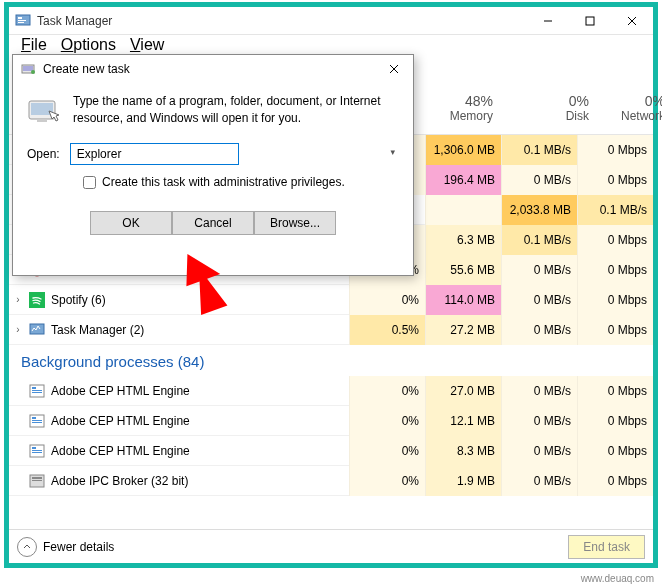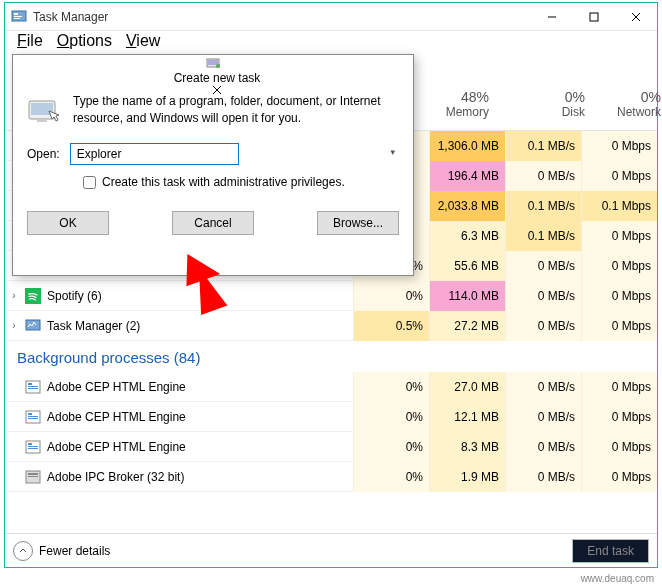--- a/index.html
+++ b/index.html
@@ -1,19 +1,19 @@
 <!DOCTYPE html>
 <html><head>
 <meta charset="utf-8">
 <style>
 * { box-sizing: border-box; margin: 0; padding: 0; font-family: "Segoe UI", Tahoma, sans-serif; }
 body { width: 662px; height: 588px; background: #fff; position: relative; overflow: hidden; font-size: 12px; }
 
 
-.main-window { position: absolute; left: 4px; top: 2px; width: 654px; height: 566px; border: 1px solid #14b8a6; background: #fff; }
+.main-window { position: absolute; left: 4px; top: 2px; width: 654px; height: 566px; border: 5px solid #14b8a6; background: #fff; }
 .titlebar { height: 28px; display: flex; align-items: center; padding-left: 6px; border-bottom: 1px solid #e5e5e5; }
 .titlebar .app-icon { width: 16px; height: 16px; margin-right: 6px; }
 .titlebar .title { flex: 1; font-size: 12px; color: #333; }
 .win-controls { display: flex; }
 .win-controls .btn { width: 42px; height: 28px; display: flex; align-items: center; justify-content: center; color: #333; font-size: 12px; }
 .win-controls .btn svg { width: 10px; height: 10px; }
 
 
 .menubar { height: 20px; display: flex; align-items: center; padding-left: 6px; gap: 2px; font-size: 16px; color: #000; }
 .menubar span { padding: 2px 6px; }
@@ -44,40 +44,40 @@
 .cell.disk.h { background: #ffe9a8; }
 .cell.net { background: #fff9e6; }
 .cell.net.h { background: #ffe9a8; }
 
 .section-header { font-size: 15px; color: #1a5fb4; padding: 8px 0 6px 12px; }
 
 
 .footer { position: absolute; left: 0; right: 0; bottom: 0; height: 34px; border-top: 1px solid #dcdcdc; display: flex; align-items: center; padding: 0 8px; gap: 32px; }
 .fewer { display: flex; align-items: center; gap: 6px; font-size: 12px; color: #000; }
 .fewer .circ { width: 20px; height: 20px; border: 1px solid #888; border-radius: 50%; display: flex; align-items: center; justify-content: center; }
-.endtask { margin-left: auto; padding: 4px 14px; border: 1px solid #b8b8b8; background: #0f172a; color: #888; font-size: 12px; }
+.endtask { margin-left: auto; padding: 4px 14px; border: 1px solid #b8b8b8; background: #fef9c3; color: #888; font-size: 12px; }
 
 
 .dialog { position: absolute; left: 12px; top: 54px; width: 402px; height: 222px; background: #fff; border: 1px solid #888; box-shadow: 3px 3px 10px rgba(0,0,0,.25); z-index: 10; }
-.dlg-title { height: 28px; display: flex; align-items: center; padding-left: 8px; background: #fff; flex-direction: column; }
+.dlg-title { height: 28px; display: flex; align-items: center; padding-left: 8px; background: #fff; }
 .dlg-title .dicon { width: 16px; height: 16px; margin-right: 6px; }
 .dlg-title .dtxt { flex: 1; font-size: 12px; color: #000; }
 .dlg-title .dclose { width: 38px; height: 26px; display: flex; align-items: center; justify-content: center; }
 .dlg-body { padding: 10px 14px 0 14px; }
 .dlg-row1 { display: flex; gap: 10px; margin-bottom: 14px; }
 .run-icon { width: 36px; height: 36px; flex-shrink: 0; }
 .dlg-text { font-size: 12px; color: #000; line-height: 1.4; }
 .dlg-row2 { display: flex; align-items: center; gap: 10px; margin-bottom: 10px; }
 .dlg-row2 label { font-size: 12px; }
 .open-input { flex: 1; height: 22px; border: 1px solid #0078d7; padding: 0 6px; font-size: 12px; background: #fff; }
 .open-wrap { flex: 1; position: relative; }
 .open-dd { position: absolute; right: 4px; top: 4px; font-size: 9px; color: #555; pointer-events: none; }
 .dlg-row3 { display: flex; align-items: center; gap: 6px; padding-left: 56px; font-size: 12px; margin-bottom: 14px; }
 .dlg-row3 input { width: 13px; height: 13px; }
-.dlg-buttons { display: flex; justify-content: space-between; padding: 8px 14px 14px 14px; }
+.dlg-buttons { display: flex; justify-content: center; padding: 8px 14px 14px 14px; }
 .dlg-buttons button { width: 82px; height: 24px; border: 1px solid #a8a8a8; background: #e1e1e1; font-size: 12px; }
 
 
 .arrow { position: absolute; left: 168px; top: 246px; z-index: 20; }
 
 
 .watermark { position: absolute; right: 8px; bottom: 4px; font-size: 10px; color: #888; z-index: 30; }
 
 
 .picon svg, .app-icon svg, .dicon svg, .run-icon svg { width: 100%; height: 100%; }
@@ -155,21 +155,20 @@
         <span class="cell disk ">0 MB/s</span>
         <span class="cell net ">0 Mbps</span>
       </div>
       <div class="prow">
         <span class="expand"></span>
         <span class="picon"></span>
         <span class="pname"></span>
         <span class="cell cpu "></span>
         <span class="cell mem vh">2,033.8 MB</span>
         <span class="cell disk h">0.1 MB/s</span>
-        <span class="cell net h">0.1 Mbps</span>
       </div>
       <div class="prow">
         <span class="expand"></span>
         <span class="picon"></span>
         <span class="pname"></span>
         <span class="cell cpu "></span>
         <span class="cell mem ">6.3 MB</span>
         <span class="cell disk h">0.1 MB/s</span>
         <span class="cell net ">0 Mbps</span>
       </div>

